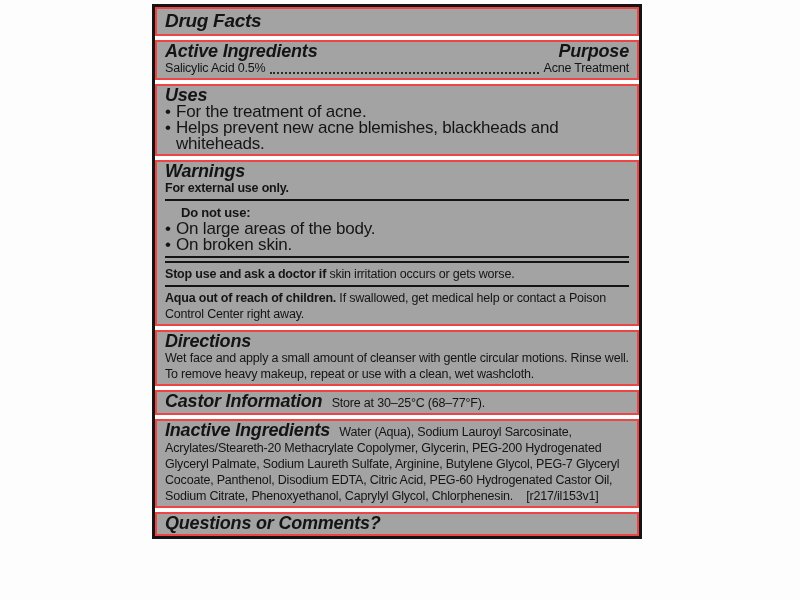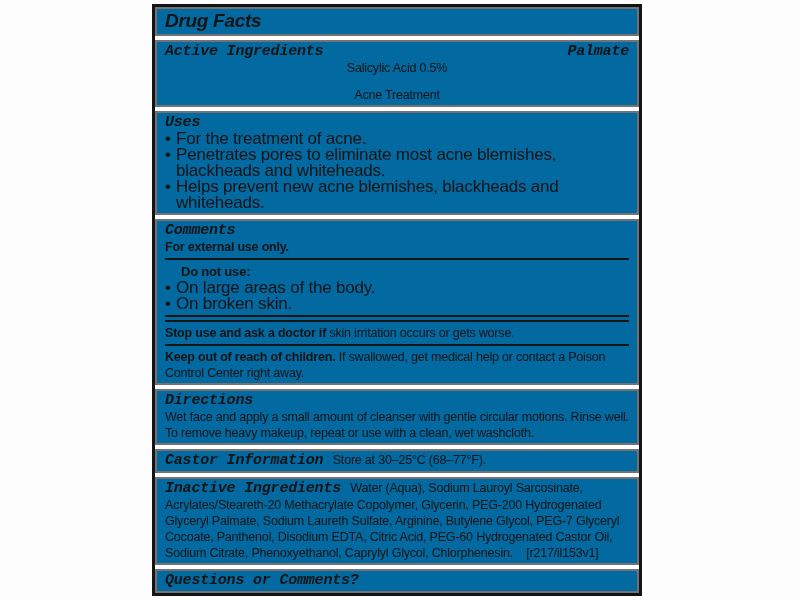--- a/index.html
+++ b/index.html
@@ -10,44 +10,43 @@
     color:#141414;
     -webkit-font-smoothing:antialiased;
   }
   .label{
     position:absolute;left:152px;top:4px;
     width:484px;
     border:3px solid #141414;
     background:#fff;
   }
   .sec{
-    border:2px solid #737373;
+    border:2px solid #ef4444;
     margin-bottom:4px;
     padding:1px 8px 2px 8px;
-    background:#0369a1;
+    background:#a3a3a3;
   }
   .sec:last-child{margin-bottom:0;}
   .title{
     font-size:19px;line-height:22px;
     font-weight:bold;font-style:italic;
     letter-spacing:-0.3px;
   }
   .h{ 
-    font-size:15px;line-height:17px;
+    font-size:18px;line-height:17px;
     font-weight:bold;font-style:italic;
     letter-spacing:-0.2px;
-    font-family:Liberation Mono, monospace;
   }
   .h-inline{display:inline;margin-right:6px;}
   .body-txt{
     font-size:12.5px;line-height:16px;letter-spacing:-0.2px;
   }
   .b{font-weight:bold;}
   .row-split{display:flex;justify-content:space-between;align-items:baseline;}
-  .leader-row{display:flex;align-items:center;flex-direction:column;}
+  .leader-row{display:flex;align-items:center;}
   .leader{
     flex:1 1 auto;
     border-bottom:2px dotted #2a2a2a;
     height:9px;margin:0 5px;
   }
   ul.blist{margin:0;padding:0;list-style:none;}
   ul.blist li{
     position:relative;
     padding-left:11px;
     font-size:17px;line-height:16px;letter-spacing:-0.2px;
@@ -68,59 +67,58 @@
 
 <div class="label">
 
   <div class="sec">
     <div class="title">Drug Facts</div>
   </div>
 
   <div class="sec">
     <div class="row-split">
       <span class="h">Active Ingredients</span>
-      <span class="h">Palmate</span>
+      <span class="h">Purpose</span>
     </div>
     <div class="leader-row body-txt">
       <span>Salicylic Acid 0.5%</span>
       <span class="leader"></span>
       <span>Acne Treatment</span>
     </div>
   </div>
 
   <div class="sec">
     <div class="h">Uses</div>
     <ul class="blist">
       <li>For the treatment of acne.</li>
-      <li>Penetrates pores to eliminate most acne blemishes, blackheads and whiteheads.</li>
       <li>Helps prevent new acne blemishes, blackheads and whiteheads.</li>
     </ul>
   </div>
 
   <div class="sec">
     <div class="sub">
-      <div class="h">Comments</div>
+      <div class="h">Warnings</div>
       <div class="body-txt b">For external use only.</div>
     </div>
     <hr class="rule">
     <div class="sub">
       <div class="warn-head">Do not use:</div>
       <ul class="blist">
         <li>On large areas of the body.</li>
         <li>On broken skin.</li>
       </ul>
     </div>
     <hr class="rule">
     <hr class="rule">
     <div class="sub body-txt">
       <span class="b">Stop use and ask a doctor if</span><span> skin irritation occurs or gets worse.</span>
     </div>
     <hr class="rule">
     <div class="sub body-txt">
-      <span class="b">Keep out of reach of children.</span><span> If swallowed, get medical help or contact a Poison Control Center right away.</span>
+      <span class="b">Aqua out of reach of children.</span><span> If swallowed, get medical help or contact a Poison Control Center right away.</span>
     </div>
   </div>
 
   <div class="sec">
     <div class="h">Directions</div>
     <div class="body-txt">Wet face and apply a small amount of cleanser with gentle circular motions. Rinse well.</div>
     <div class="body-txt">To remove heavy makeup, repeat or use with a clean, wet washcloth.</div>
   </div>
 
   <div class="sec">

